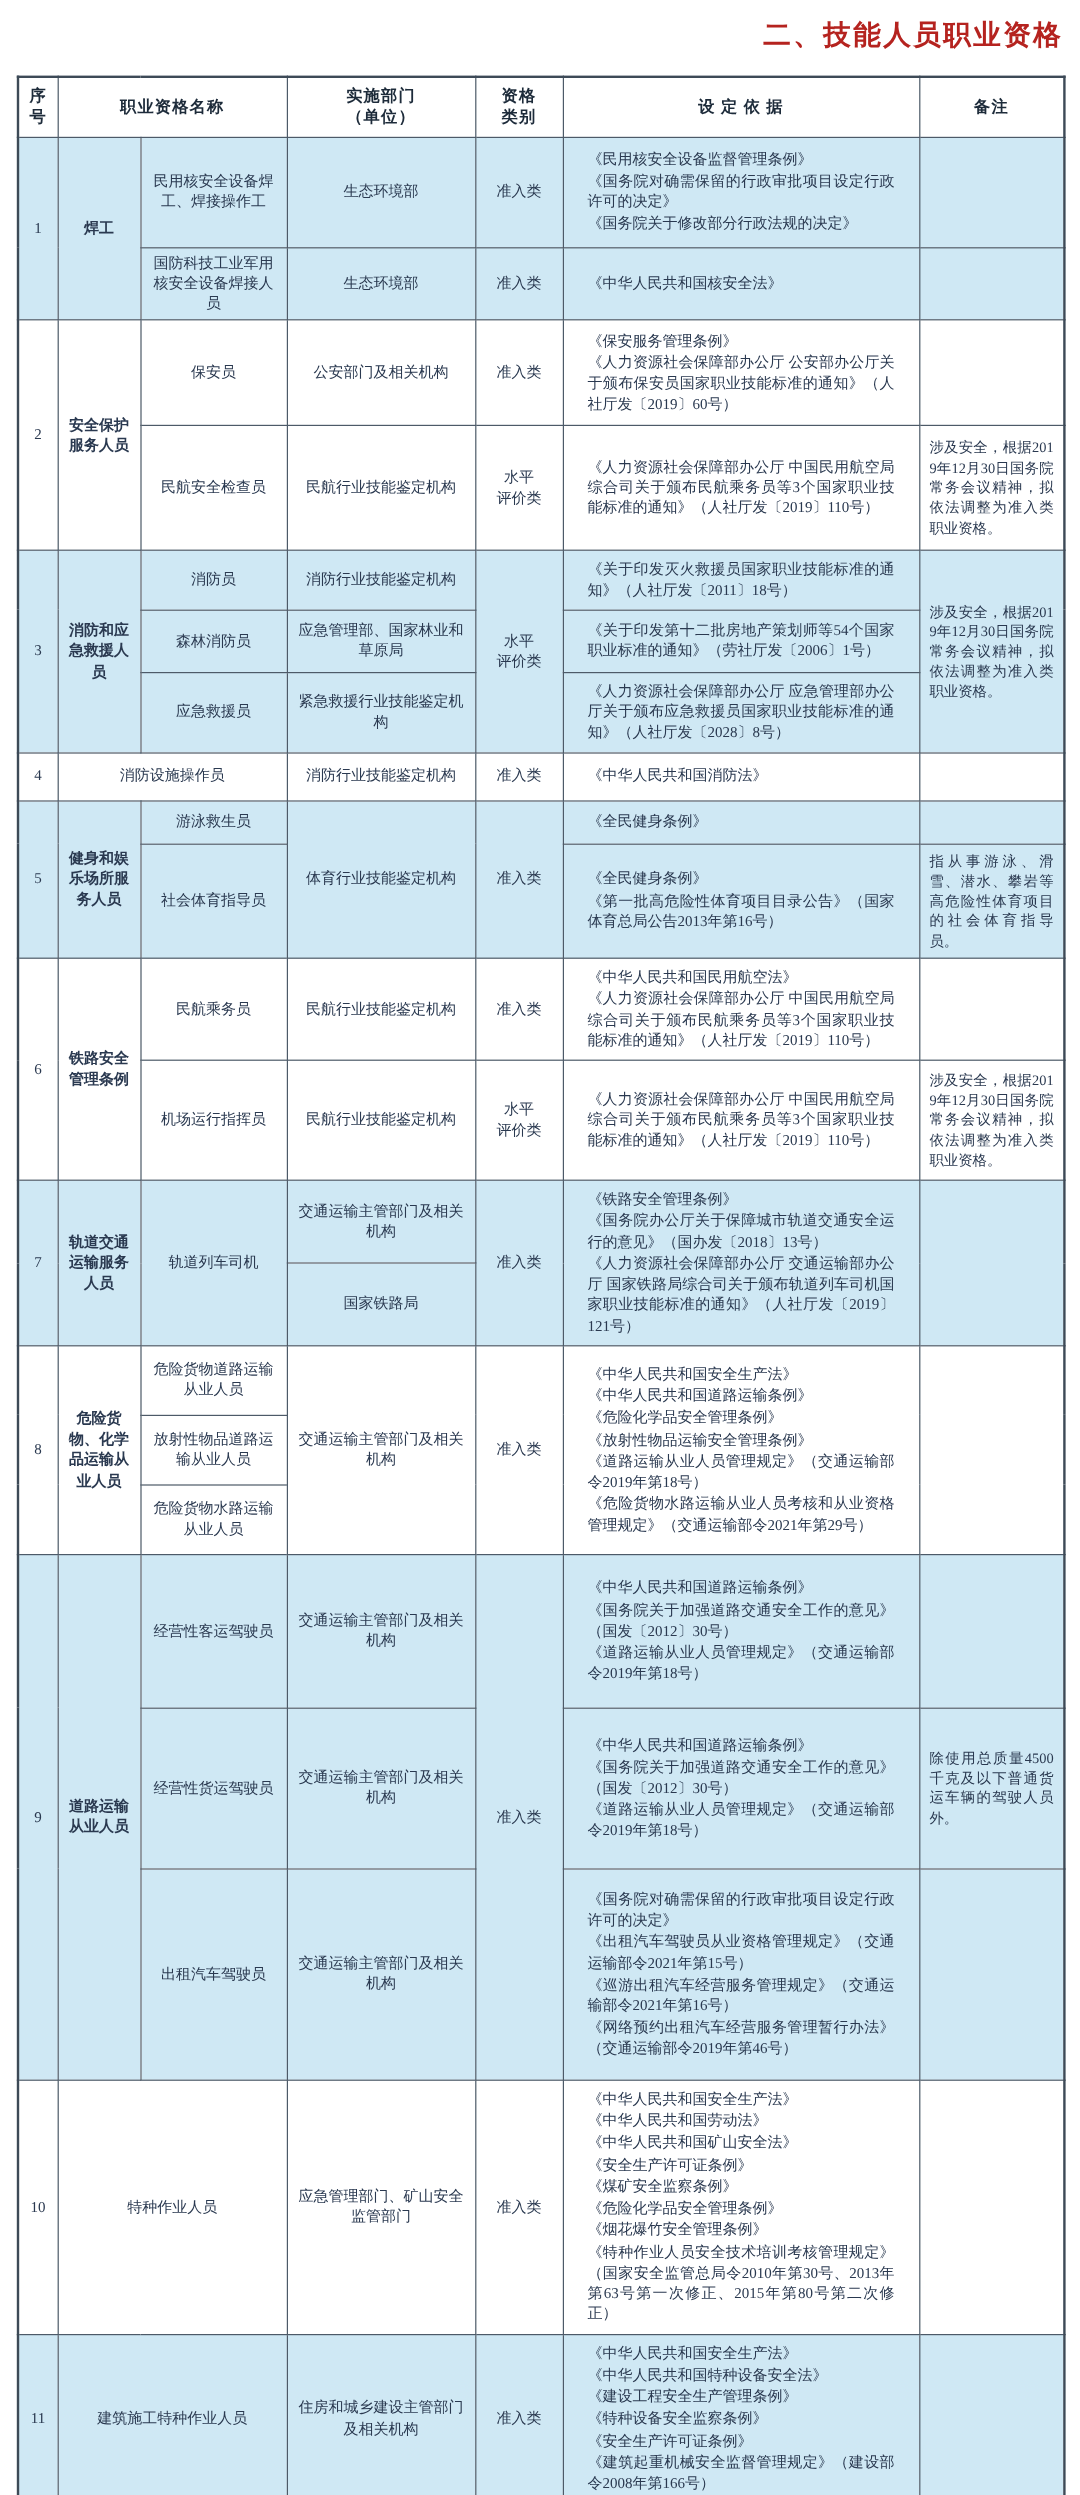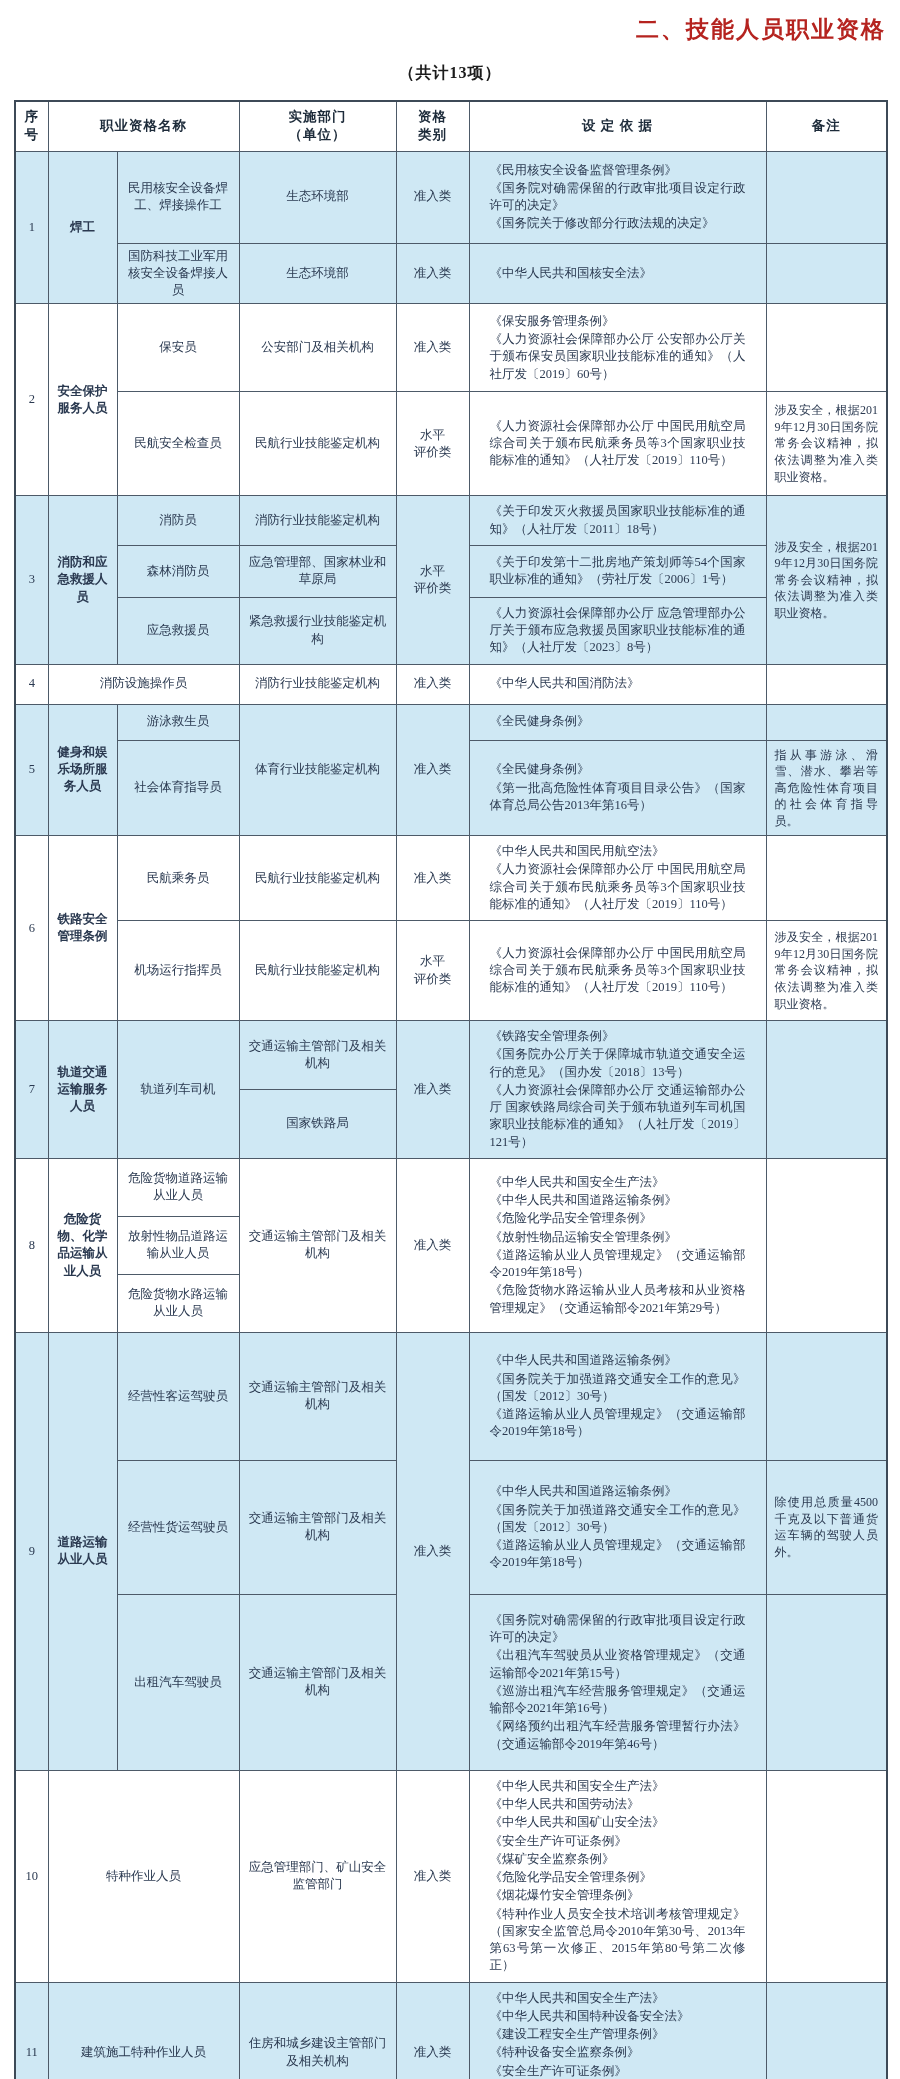--- a/index.html
+++ b/index.html
@@ -68,21 +68,20 @@
     text-align-last:left;
     vertical-align:middle;
   }
   td.sh{background:var(--blue);}
 </style>
 </head>
 <body>
 
 <div class="page">
   <div class="doc-title">二、技能人员职业资格</div>
-  <div class="doc-subtitle">（共计13项）</div>
   <table class="qual">
     <colgroup>
         <col style="width: 33px;">
         <col style="width: 69px;">
         <col style="width: 122px;">
         <col style="width: 157px;">
         <col style="width: 73px;">
         <col style="width: 297px;">
         <col style="width: 121px;">
       </colgroup>
@@ -160,21 +159,21 @@
           <td class="name sh">森林消防员</td>
           <td class="dept sh">应急管理部、国家林业和草原局</td>
           <td class="basis sh">
             <div class="b-item">《关于印发第十二批房地产策划师等54个国家职业标准的通知》（劳社厅发〔2006〕1号）</div>
           </td>
         </tr>
         <tr style="height: 64px;">
           <td class="name sh">应急救援员</td>
           <td class="dept sh">紧急救援行业技能鉴定机构</td>
           <td class="basis sh">
-            <div class="b-item">《人力资源社会保障部办公厅 应急管理部办公厅关于颁布应急救援员国家职业技能标准的通知》（人社厅发〔2023〕8号）</div>
+            <div class="b-item">《人力资源社会保障部办公厅 应急管理部办公厅关于颁布应急救援员国家职业技能标准的通知》（人社厅发〔2028〕8号）</div>
           </td>
         </tr>
         <tr style="height: 40px;">
           <td class="num">4</td>
           <td class="name" colspan="2">消防设施操作员</td>
           <td class="dept">消防行业技能鉴定机构</td>
           <td class="cat" style="white-space: pre-line;">准入类</td>
           <td class="basis">
             <div class="b-item">《中华人民共和国消防法》</div>
           </td>

